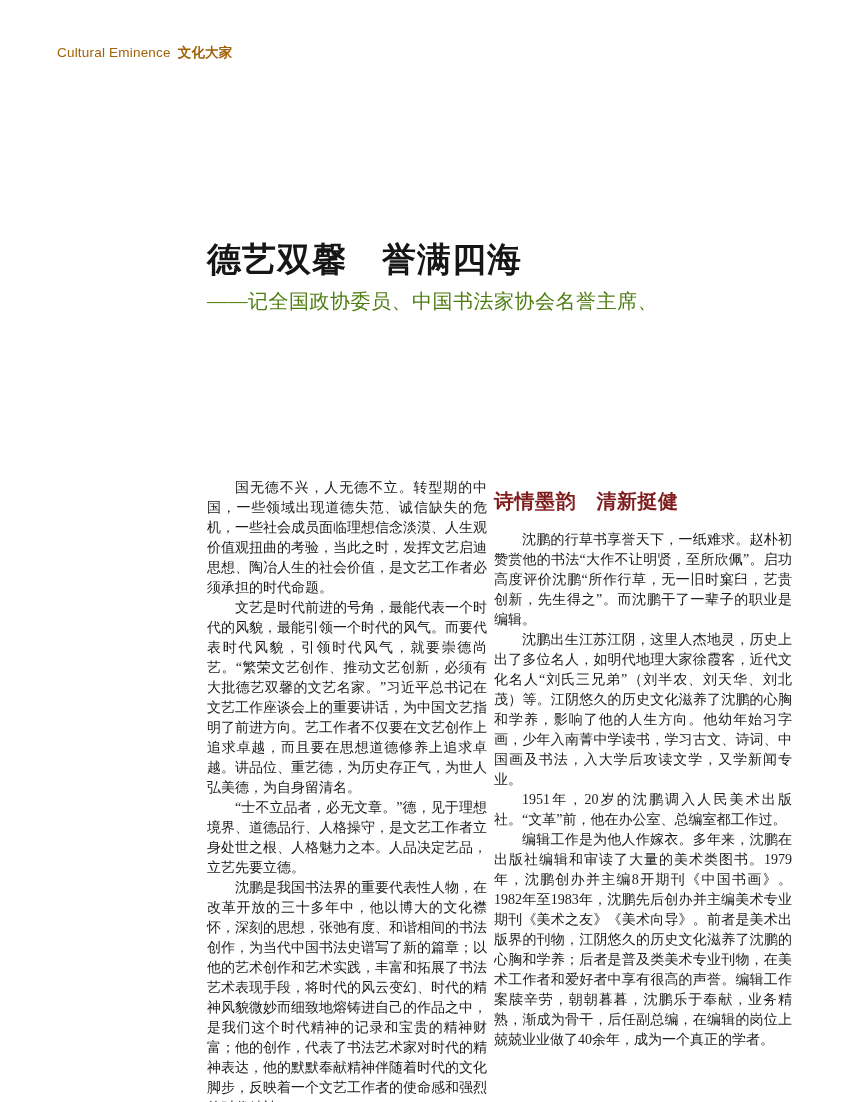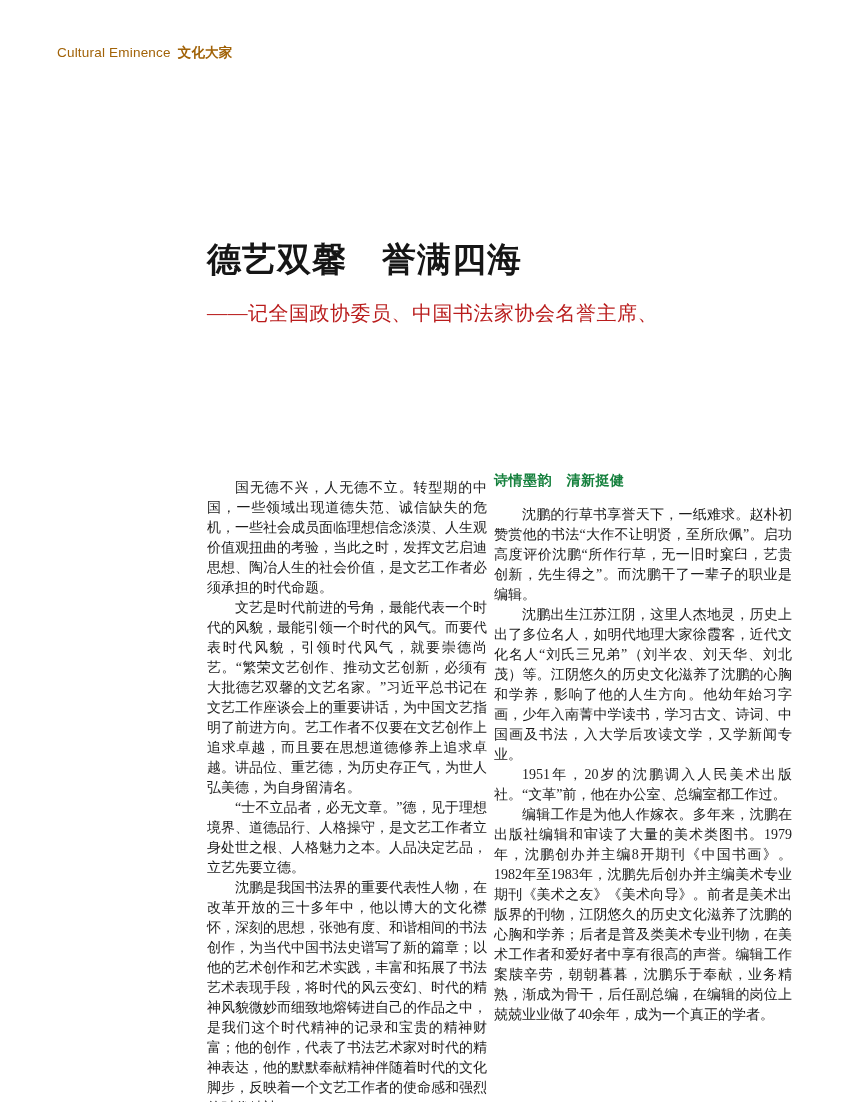--- a/index.html
+++ b/index.html
@@ -42,25 +42,25 @@
   }
   .article-title {
     font-family: "DejaVu Serif", "Liberation Serif", serif;
     font-size: 34px;
     font-weight: bold;
     color: #161616;
     letter-spacing: 1px;
     line-height: 1.25;
   }
   .article-subtitle {
-    margin-top: 14px;
+    margin-top: 2px;
     font-family: "Liberation Serif", serif;
     font-size: 20px;
     line-height: 37px;
-    color: #b91c1c;
+    color: #4d7c0f;
     letter-spacing: 0.5px;
   }
 
   
   .byline {
     position: absolute;
     left: 207px;
     top: 448px;
     font-family: "Liberation Sans", sans-serif;
     font-size: 13.5px;
@@ -93,25 +93,25 @@
   .col p.body-par {
     margin: 0;
     font-size: 14px;
     line-height: 20px;
     text-align: justify;
     text-justify: inter-ideograph;
     text-indent: 2em;
     color: #1b1b1b;
   }
   .col-heading {
-    margin: 0 0 15px 0;
+    margin: 16px 0 15px 0;
     font-family: "Liberation Sans", sans-serif;
-    font-size: 14px;
+    font-size: 20px;
     font-weight: bold;
-    color: #15803d;
+    color: #7f1d1d;
     letter-spacing: 0.5px;
   }
 
   
   .footer {
     position: absolute;
     left: 57px;
     top: 1060px;
     font-family: "Liberation Sans", sans-serif;
     font-size: 12px;

